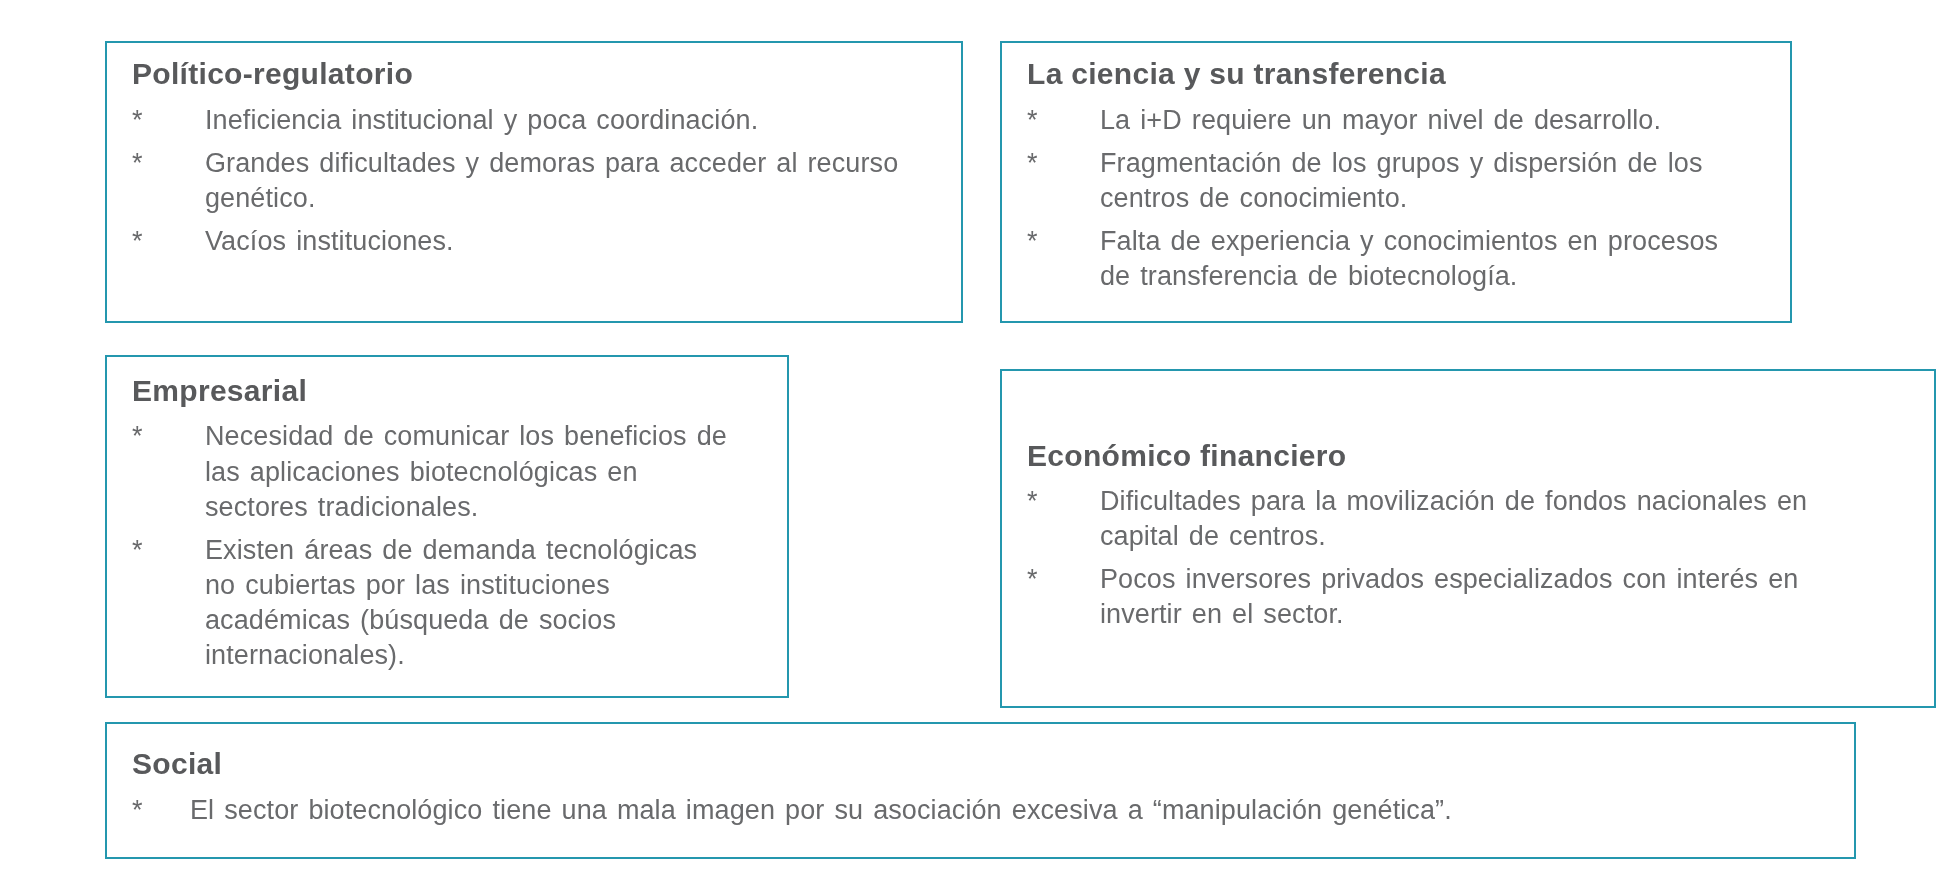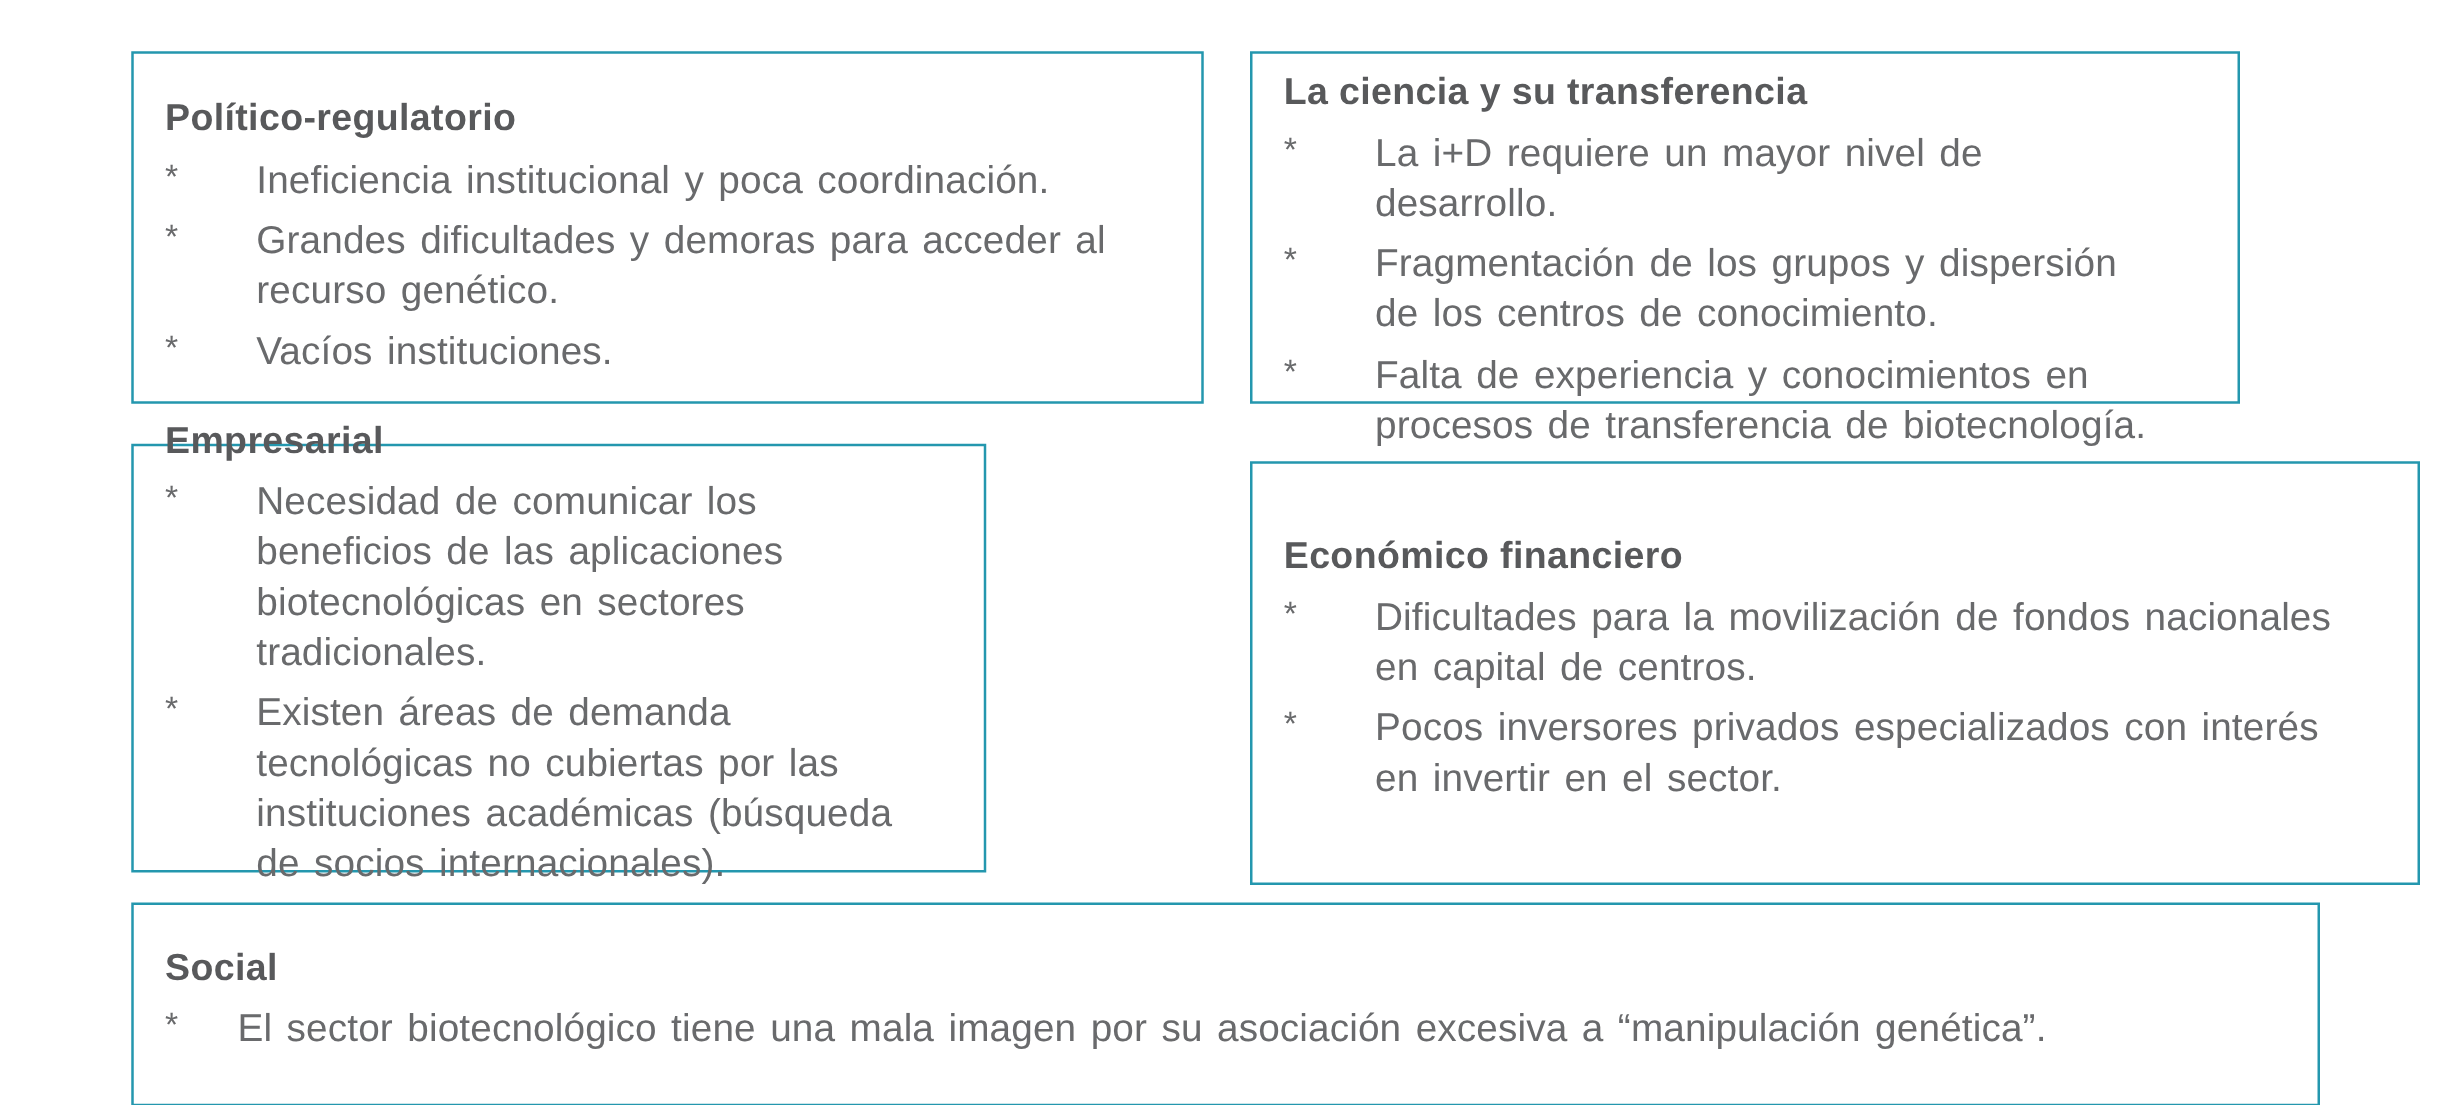--- a/index.html
+++ b/index.html
@@ -29,25 +29,25 @@
     flex-direction: column;
     justify-content: flex-start;
     padding: 12px 58px 12px 25px;
   }
   .box.v-center {
     justify-content: center;
     padding-top: 0;
     padding-bottom: 0;
   }
   
-  .pos-tl { left: 105px; top: 41px;  width: 858px;  height: 282px; justify-content: flex-end; }
+  .pos-tl { left: 105px; top: 41px;  width: 858px;  height: 282px; }
   .pos-tr { left: 1000px; top: 41px; width: 792px;  height: 282px; }
   .pos-ml { left: 105px; top: 355px; width: 684px;  height: 343px; }
   .pos-mr { left: 1000px; top: 357px; width: 936px; height: 339px; margin-top: 12px; }
-  .pos-b  { left: 105px; top: 722px; width: 1751px; height: 163px; padding-right: 40px; }
+  .pos-b  { left: 105px; top: 722px; width: 1751px; height: 137px; padding-right: 40px; }
 
   .box-title {
     margin: 0 0 10px 0;
     font-size: 30px;
     font-weight: bold;
     color: var(--title-color);
     letter-spacing: 0.3px;
     line-height: 1.25;
   }
   .bullet {
@@ -55,21 +55,21 @@
     grid-template-columns: 73px 1fr;
     margin: 0 0 8px 0;
   }
   .pos-b .bullet { grid-template-columns: 58px 1fr; }
   .marker {
     font-size: 27px;
     color: var(--body-color);
     line-height: 1.3;
   }
   .btext {
-    font-size: 31px;
+    font-size: 27px;
     color: var(--body-color);
     line-height: 1.3;
     word-spacing: 0.09em;
     letter-spacing: 0.1px;
   }
 </style>
 </head>
 <body>
 
 <main>

